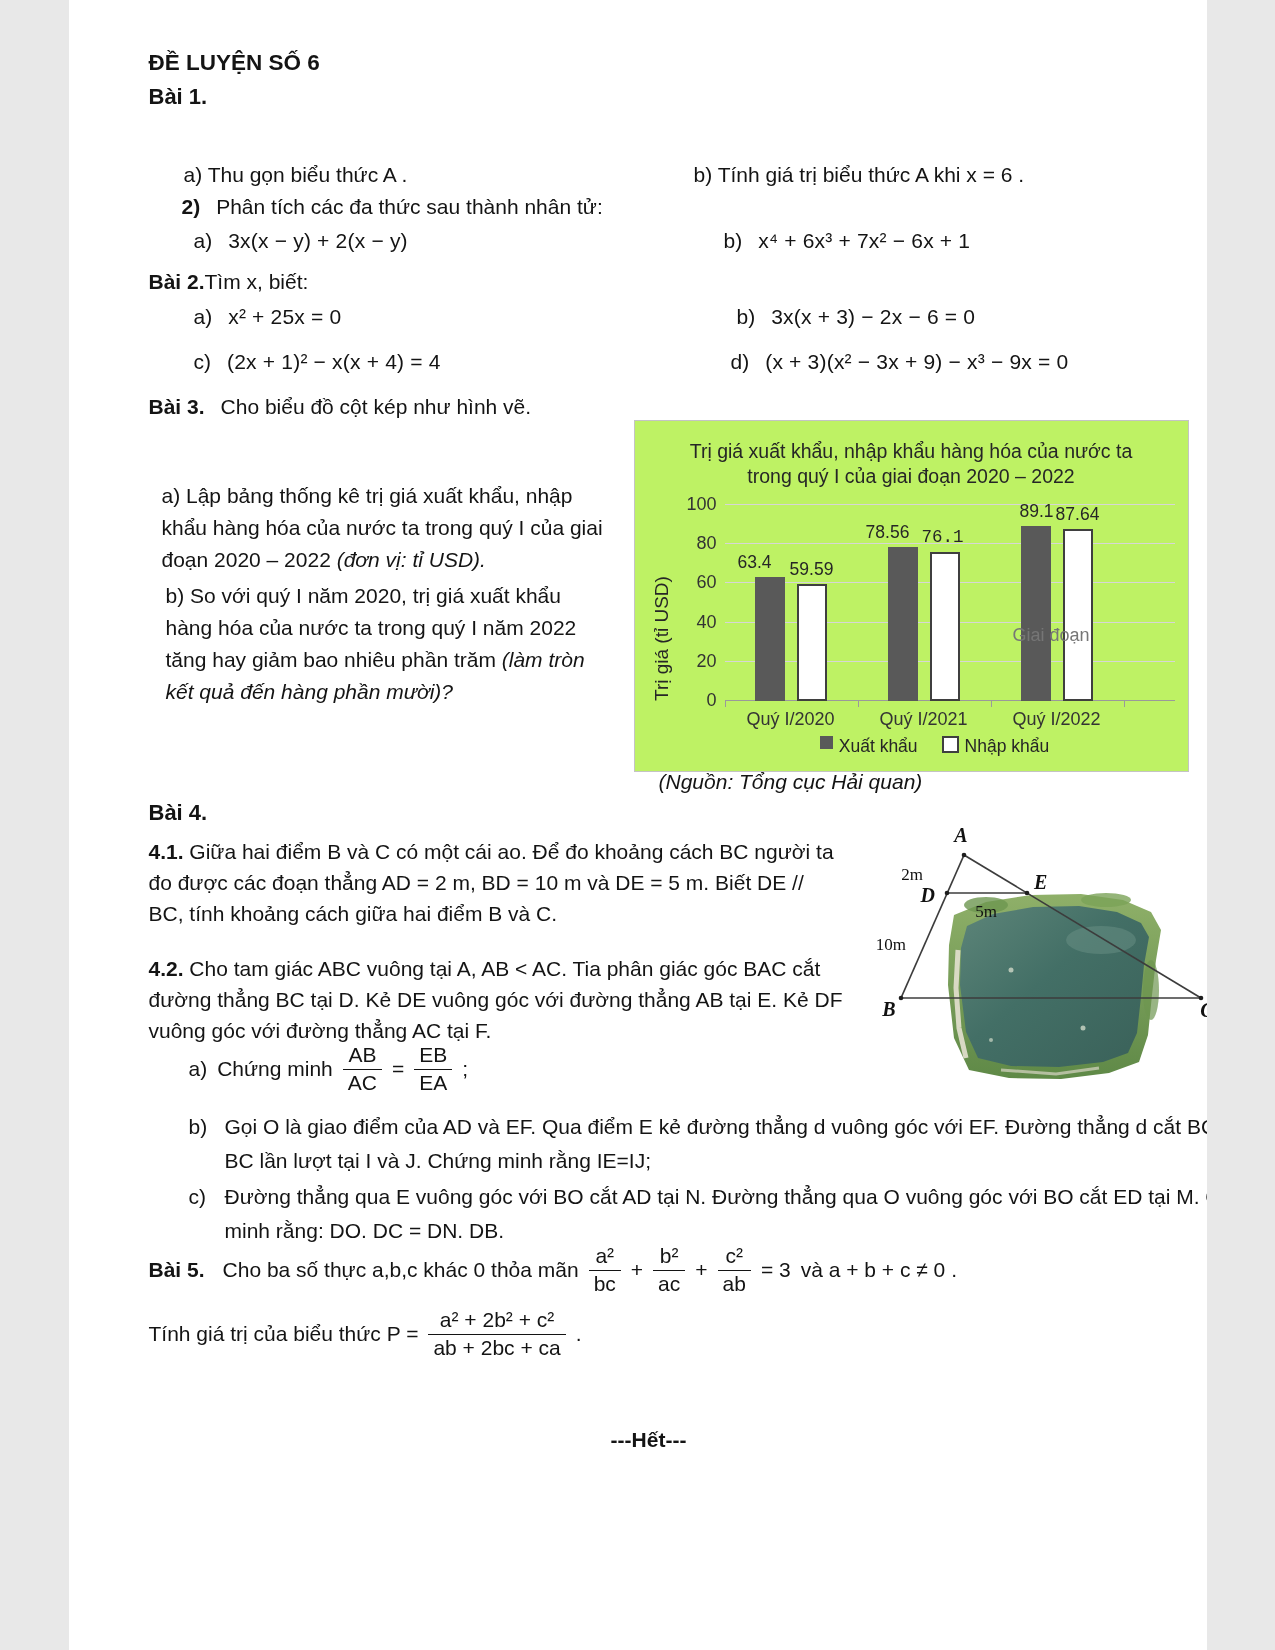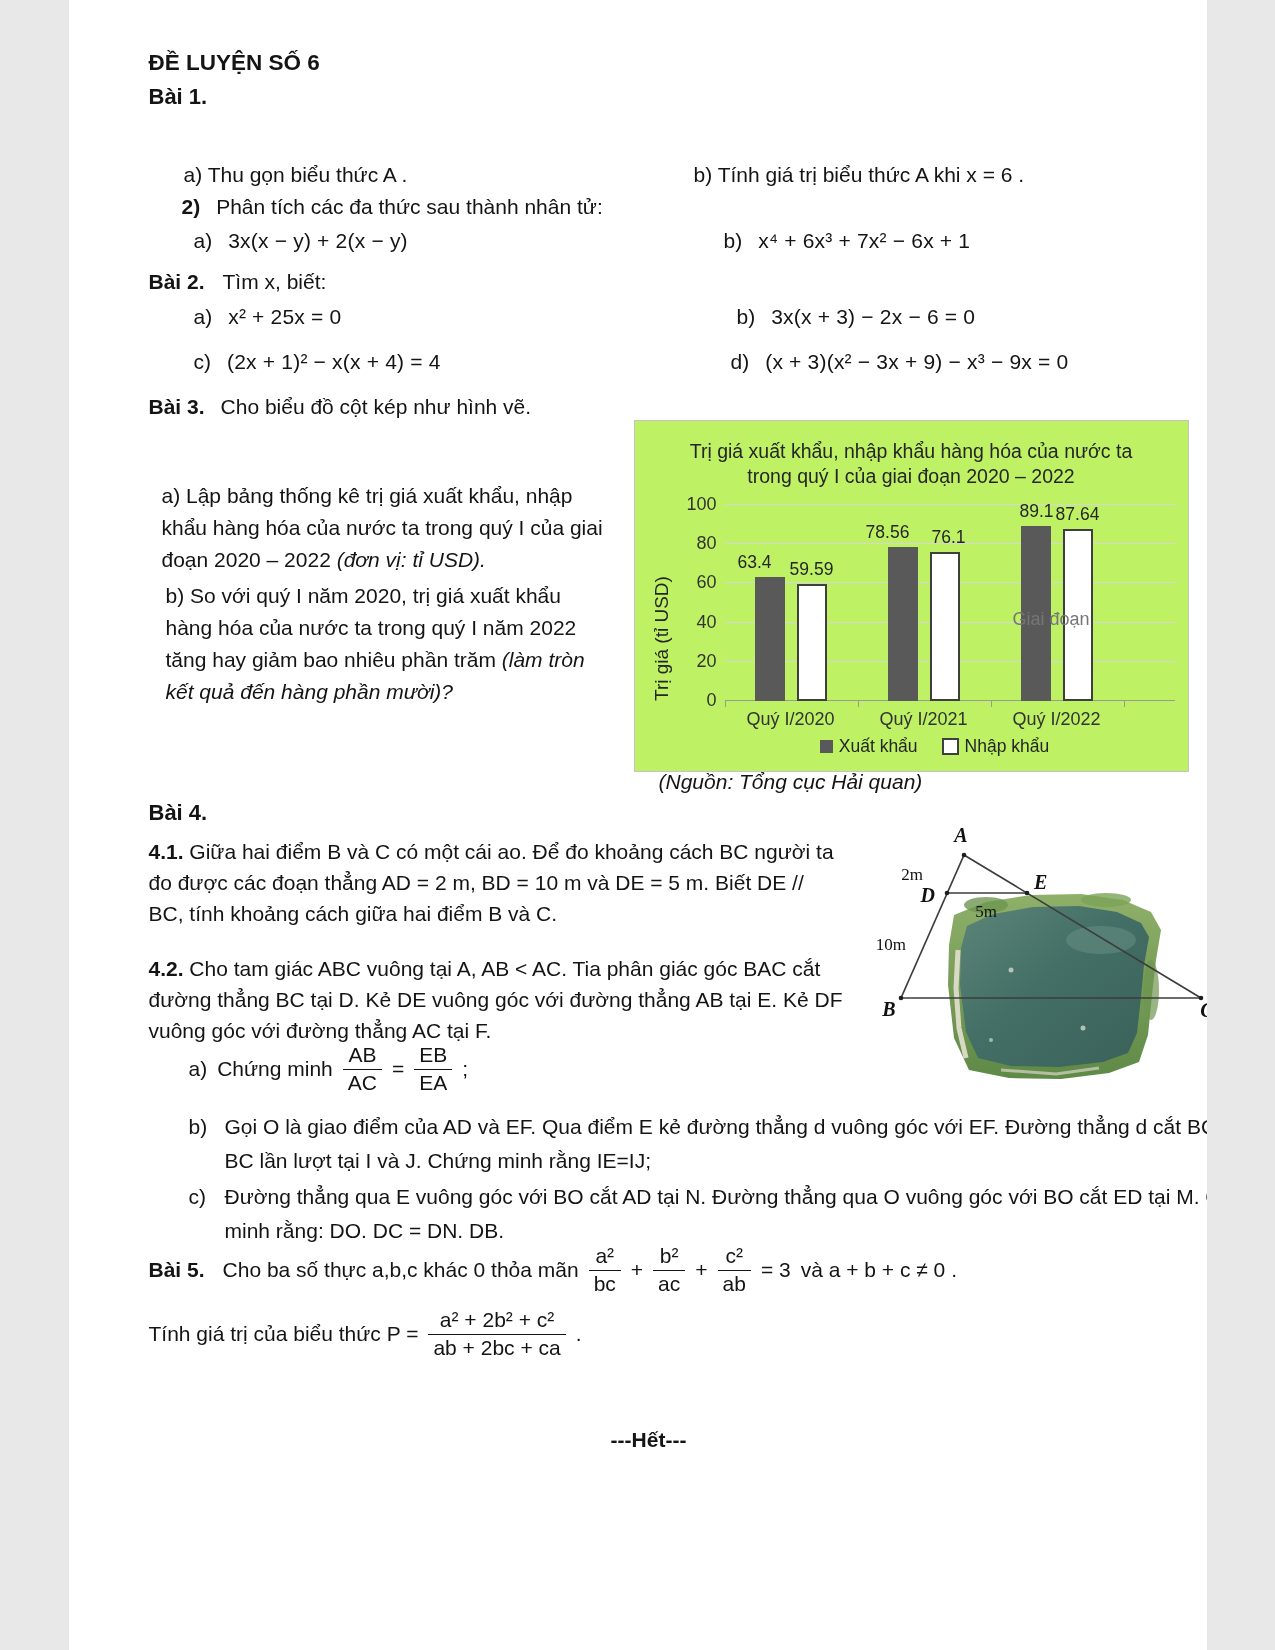--- a/index.html
+++ b/index.html
@@ -38,29 +38,29 @@
            font-size:18px; color:#333; }
   .bar { position:absolute; bottom:0; width:30px; box-sizing:border-box; }
   .bar.s0 { background:#595959; }
   .bar.s1 { background:#ffffff; border:2px solid #3f3f3f; }
   .bar-val { position:absolute; width:64px; text-align:center;
              font-size:17.5px; color:#262626; }
   .xtick { position:absolute; top:204px; width:130px; text-align:center;
            font-size:18px; color:#333; }
   .axis-tick { position:absolute; top:196px; width:0; height:6px;
                border-left:1.2px solid #9a9a9a; }
-  #x-axis-label { position:absolute; left:378px; top:188px; width:110px;
+  #x-axis-label { position:absolute; left:378px; top:204px; width:110px;
                   font-size:18px; color:#767676; }
   #y-axis-label { position:absolute; left:16px; top:84px; height:196px;
                   display:flex; align-items:center; writing-mode:vertical-rl;
                   transform:rotate(180deg); font-size:19px; color:#262626; }
   #chart-legend { position:absolute; left:90px; top:315px; width:420px;
                   display:flex; justify-content:center; gap:24px;
                   font-size:17.5px; color:#262626; }
-  .leg-item { display:flex; align-items:center; gap:6px; }
+  .leg-item { display:flex; align-items:flex-start; gap:6px; }
   .swatch { width:13px; height:13px; display:inline-block; }
   .swatch.s0 { background:#595959; }
   .swatch.s1 { background:#fff; border:2px solid #3f3f3f; }
 
   
   #figure-svg text { font-family:"Liberation Serif","DejaVu Serif",serif; }
   .vlabel { font-size:20px; font-style:italic; font-weight:bold; fill:#111; }
   .mlabel { font-size:17px; fill:#111; }
 </style>
 </head>
@@ -77,21 +77,21 @@
     <span class="bold row-label">2)</span><span>Phân tích các đa thức sau thành nhân tử:</span>
   </div>
   <div class="abs" style="left:125px;top:229px">
     <span class="row-label">a)</span><span class="frm">3x(x − y) + 2(x − y)</span>
   </div>
   <div class="abs" style="left:655px;top:229px">
     <span class="row-label">b)</span><span class="frm">x⁴ + 6x³ + 7x² − 6x + 1</span>
   </div>
 
   <div class="abs" style="left:80px;top:270px">
-    <span class="bold" style="margin-right:18px">Bài 2.</span><span>Tìm x, biết:</span>
+    <span class="bold" style="margin-right:0">Bài 2.</span><span>Tìm x, biết:</span>
   </div>
   <div class="abs" style="left:125px;top:305px">
     <span class="row-label">a)</span><span class="frm">x² + 25x = 0</span>
   </div>
   <div class="abs" style="left:668px;top:305px">
     <span class="row-label">b)</span><span class="frm">3x(x + 3) − 2x − 6 = 0</span>
   </div>
   <div class="abs" style="left:125px;top:350px">
     <span class="row-label">c)</span><span class="frm">(2x + 1)² − x(x + 4) = 4</span>
   </div>
@@ -132,21 +132,21 @@
         <div class="axis-tick" style="left: 266px;"></div>
         <div class="axis-tick" style="left: 399px;"></div>
         <div class="bar s0" style="left: 30px; height: 124.264px;"></div>
         <div class="bar-val" style="left: -2px; top: 46.736px;">63.4</div>
         <div class="bar s1" style="left: 72px; height: 116.796px;"></div>
         <div class="bar-val" style="left: 55px; top: 54.2036px;">59.59</div>
         <div class="xtick" style="left: 1px;">Quý I/2020</div>
         <div class="bar s0" style="left: 163px; height: 153.978px;"></div>
         <div class="bar-val" style="left: 131px; top: 17.0224px;">78.56</div>
         <div class="bar s1" style="left: 205px; height: 149.156px;"></div>
-        <div class="bar-val" style="left: 192px; top: 21.844px;">76.1</div>
+        <div class="bar-val" style="left: 186px; top: 21.844px; font-family: Liberation Mono, monospace;">76.1</div>
         <div class="xtick" style="left: 134px;">Quý I/2021</div>
         <div class="bar s0" style="left: 296px; height: 174.636px;"></div>
         <div class="bar-val" style="left: 280px; top: -3.636px;">89.1</div>
         <div class="bar s1" style="left: 338px; height: 171.774px;"></div>
         <div class="bar-val" style="left: 321px; top: -0.7744px;">87.64</div>
         <div class="xtick" style="left: 267px;">Quý I/2022</div>
       </div>
     <div id="x-axis-label">Giai đoạn</div>
     <div id="chart-legend">
         <div class="leg-item">

